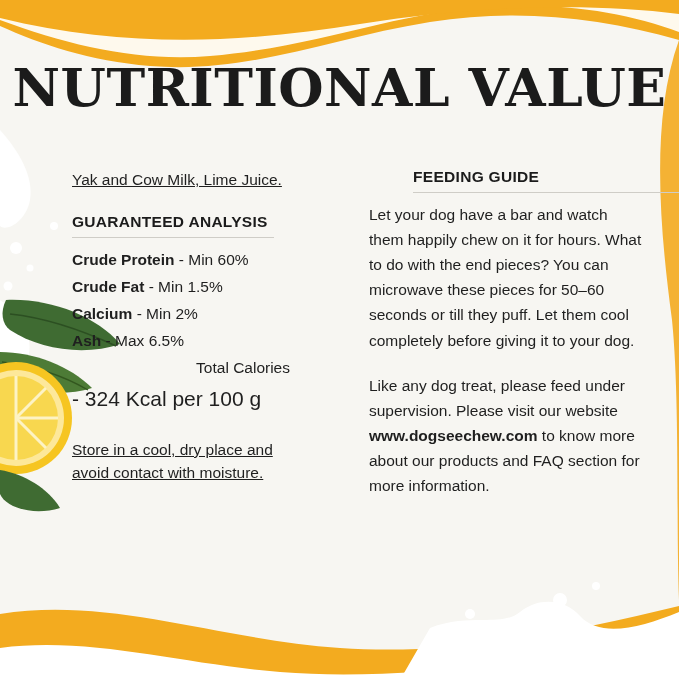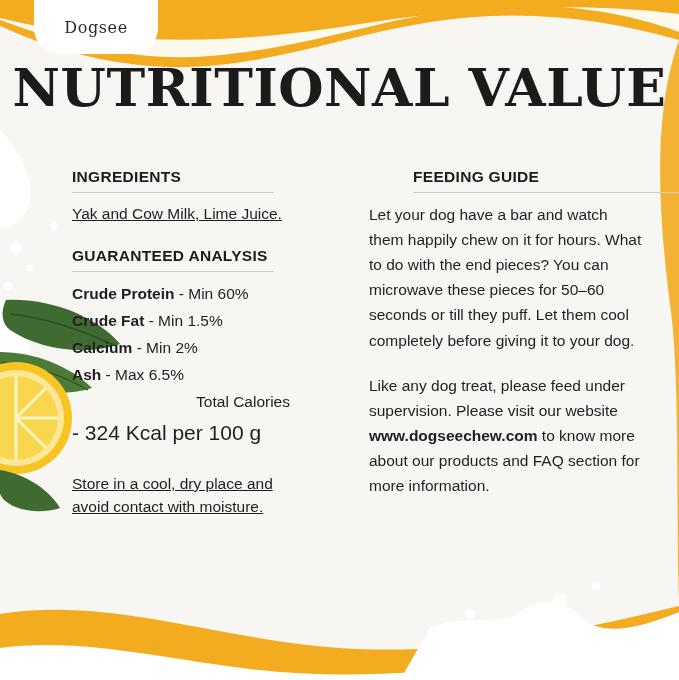--- a/index.html
+++ b/index.html
@@ -157,33 +157,29 @@
           <line x1="16" y1="418" x2="46" y2="448"></line>
           <line x1="16" y1="418" x2="46" y2="388"></line>
           <line x1="16" y1="418" x2="16" y2="460"></line>
           <line x1="16" y1="418" x2="16" y2="376"></line>
         </g>
       </g>
       <path d="M0,470 C24,474 48,488 60,508 C34,516 6,508 0,494 Z" fill="#3f6b32"></path>
     </svg>
   </div>
 
-  <div class="brand-tab">
-    <span class="brand-word">Dogsee</span>
-  </div>
 
   <div class="title">
     <h1>NUTRITIONAL VALUE</h1>
   </div>
 
   <div class="columns">
 
     <div class="col-left">
 
-      <h2 class="section-heading">INGREDIENTS</h2>
       <div class="body-text tight">Yak and Cow Milk, Lime Juice.</div>
 
       <div class="spacer-22"></div>
 
       <h2 class="section-heading">GUARANTEED ANALYSIS</h2>
 
       <ul class="nutrition">
         <li>
           <span class="nut-name">Crude Protein</span>
           <span>- Min 60%</span>

